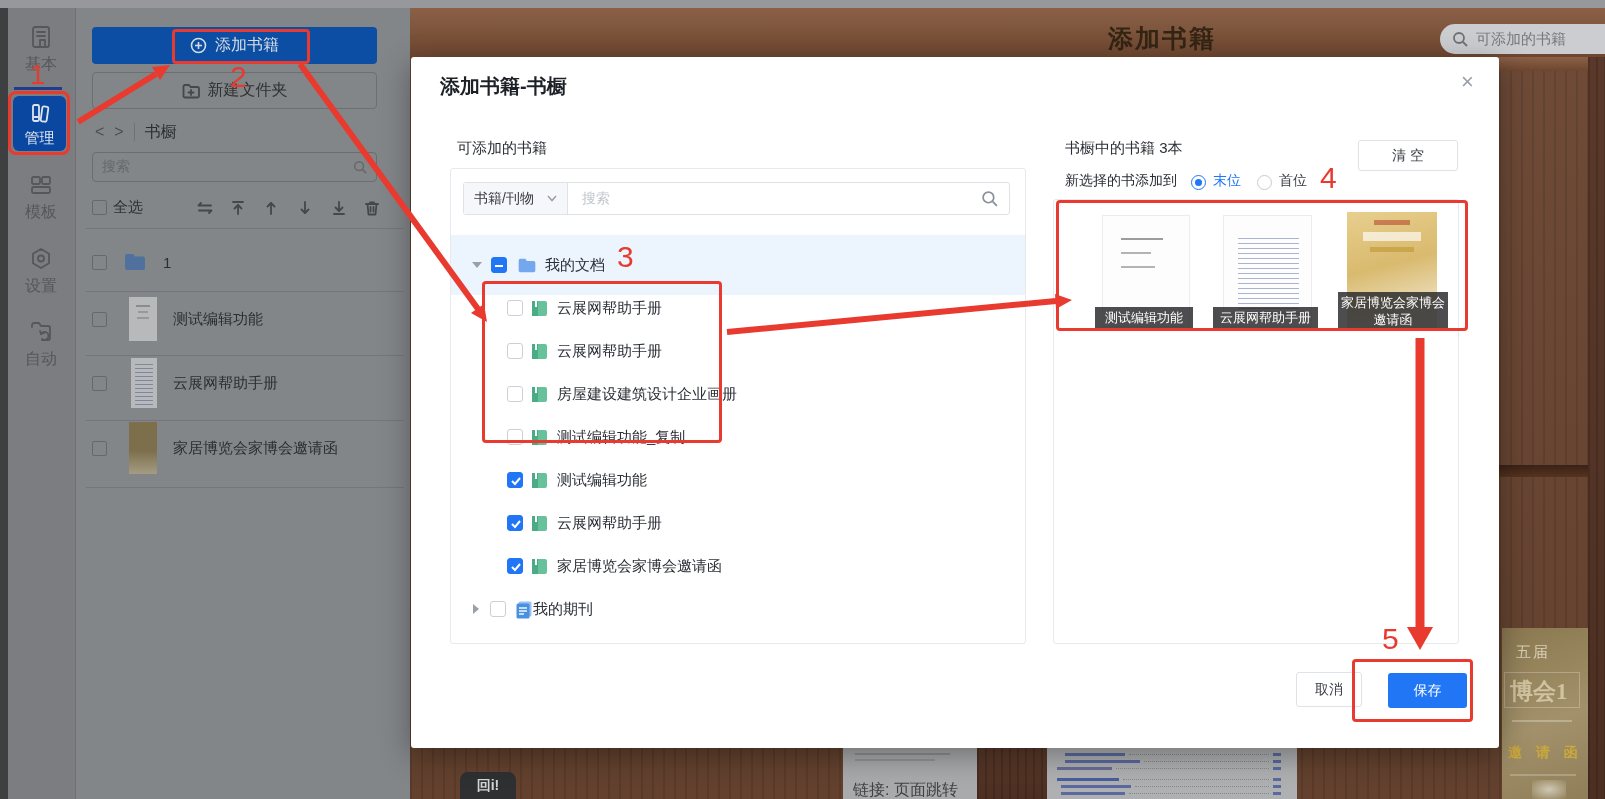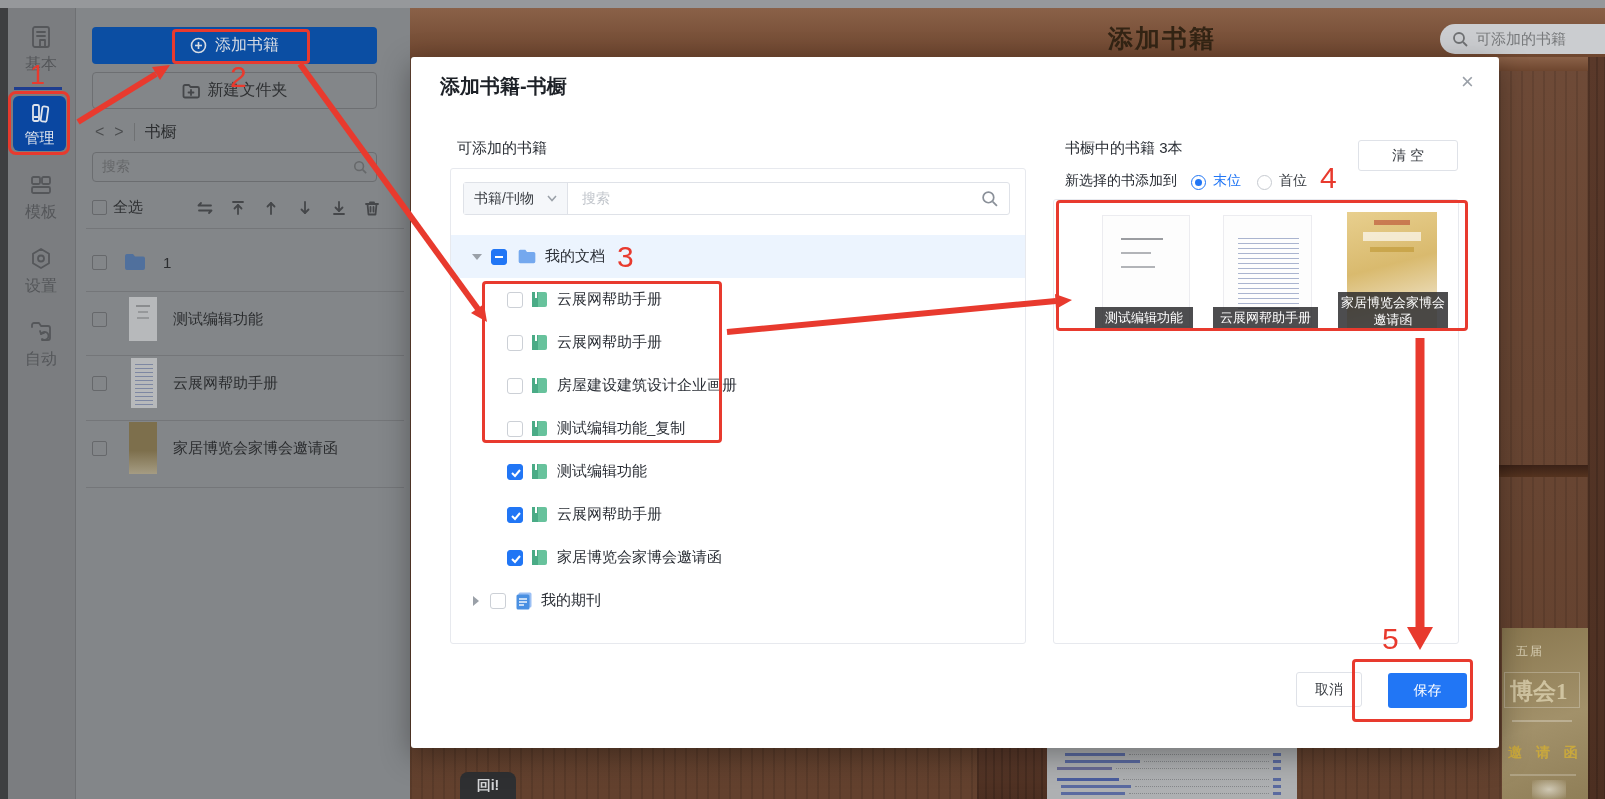--- a/index.html
+++ b/index.html
@@ -19,21 +19,21 @@
   .ic{stroke:#55575a;fill:none;stroke-width:1.8;stroke-linecap:round;stroke-linejoin:round;}
   .ic-w{stroke:#dfe4ec;fill:none;stroke-width:1.8;stroke-linecap:round;stroke-linejoin:round;}
   .tool-ic{stroke:#45474a;fill:none;stroke-width:1.8;stroke-linecap:round;stroke-linejoin:round;}
   .pbtn{box-sizing:border-box;border-radius:4px;display:flex;align-items:center;justify-content:center;gap:8px;}
   .cbx{box-sizing:border-box;width:15px;height:15px;border:1.5px solid #66686b;border-radius:2px;background:#838689;}
   .pdivider{height:1px;background:#747679;}
   .prow-label{font-size:15px;color:#2c2e30;}
   
   #modal{background:#fff;border-radius:3px;box-shadow:0 8px 30px rgba(0,0,0,.35);}
   .m-border{box-sizing:border-box;border:1px solid #e7e9ee;border-radius:3px;}
-  .trow{position:absolute;left:451px;width:574px;height:43px;display:flex;align-items:center;}
+  .trow{position:absolute;left:451px;width:574px;height:60px;display:flex;align-items:center;}
   .trow .tlabel{font-size:15px;color:#2b2f36;}
   .caret{width:0;height:0;display:inline-block;}
   .caret.down{border-left:5px solid transparent;border-right:5px solid transparent;border-top:6px solid #9aa0a8;}
   .caret.right{border-top:5px solid transparent;border-bottom:5px solid transparent;border-left:6px solid #9aa0a8;}
   .mcb{box-sizing:border-box;width:16px;height:16px;border-radius:3px;position:relative;flex:none;}
   .mcb.unchecked{border:1px solid #ccd0d6;background:#fff;}
   .mcb.checked,.mcb.indeterminate{background:#2176f5;border:1px solid #2176f5;}
   .mcb svg{position:absolute;left:2px;top:2px;display:none;}
   .mcb.checked svg.chk{display:block;}
   .mcb .minus{display:none;position:absolute;left:3px;top:6.5px;width:8px;height:2px;background:#fff;}
@@ -64,20 +64,25 @@
   <div class="abs" style="left:1108px;top:22px;font-size:25px;font-weight:bold;color:#33241 4;color:#332414;letter-spacing:2px;">添加书籍</div>
   <div class="abs" style="left:1440px;top:24px;width:200px;height:30px;background:#cbcdd0;border-radius:15px;display:flex;align-items:center;gap:8px;padding-left:12px;box-sizing:border-box;">
     <svg width="16" height="16" viewBox="0 0 16 16">
         <circle cx="7" cy="7" r="5" stroke="#6f7173" stroke-width="1.8" fill="none"></circle>
         <line x1="11" y1="11" x2="15" y2="15" stroke="#6f7173" stroke-width="1.8"></line>
       </svg>
     <span style="font-size:15px;color:#77797b;">可添加的书籍</span>
   </div>
 
   <div class="abs" style="left:460px;top:772px;width:56px;height:27px;background:#2f3032;border-radius:8px 8px 0 0;display:flex;align-items:center;justify-content:center;color:#d5d6d8;font-size:14px;font-weight:bold;">回i!</div>
+  <div class="abs" style="left:843px;top:748px;width:134px;height:51px;background:#a8aaac;">
+    <div class="line" style="left:12px;top:5px;width:95px;height:2px;background:#8e9092;"></div>
+    <div class="line" style="left:12px;top:11px;width:80px;height:2px;background:#939597;"></div>
+    <div class="abs" style="left:10px;top:32px;font-size:16px;color:#3f4143;white-space:nowrap;">链接: 页面跳转</div>
+  </div>
   <div class="abs wood-dark" style="left:977px;top:748px;width:70px;height:51px;"></div>
   <div class="abs" style="left:1047px;top:748px;width:250px;height:51px;background:#aeb0b2;">
     <div class="line" style="left:18px;top:5px;width:60px;height:3px;background:#5a6aa0;"></div>
       <div class="line" style="left:82px;top:6px;width:140px;border-bottom:1px dotted #85878a;"></div>
       <div class="line" style="left:226px;top:5px;width:8px;height:3px;background:#5a6aa0;"></div>
     <div class="line" style="left:18px;top:12px;width:75px;height:3px;background:#5a6aa0;"></div>
       <div class="line" style="left:97px;top:13px;width:125px;border-bottom:1px dotted #85878a;"></div>
       <div class="line" style="left:226px;top:12px;width:8px;height:3px;background:#5a6aa0;"></div>
     <div class="line" style="left:10px;top:19px;width:55px;height:3px;background:#6a6c96;"></div>
       <div class="line" style="left:69px;top:20px;width:153px;border-bottom:1px dotted #85878a;"></div>
@@ -87,21 +92,21 @@
       <div class="line" style="left:226px;top:30px;width:8px;height:3px;background:#5a6aa0;"></div>
     <div class="line" style="left:14px;top:37px;width:70px;height:3px;background:#5a6aa0;"></div>
       <div class="line" style="left:88px;top:38px;width:134px;border-bottom:1px dotted #85878a;"></div>
       <div class="line" style="left:226px;top:37px;width:8px;height:3px;background:#5a6aa0;"></div>
     <div class="line" style="left:14px;top:44px;width:64px;height:3px;background:#5a6aa0;"></div>
       <div class="line" style="left:82px;top:45px;width:140px;border-bottom:1px dotted #85878a;"></div>
       <div class="line" style="left:226px;top:44px;width:8px;height:3px;background:#5a6aa0;"></div>
   </div>
 
   <div class="abs" style="left:1502px;top:628px;width:86px;height:171px;background:linear-gradient(160deg,#8a7850,#a2916a 55%,#8f7e57);">
-    <div class="abs" style="left:14px;top:15px;font-size:12px;color:#d8cfb4;letter-spacing:2px;">五届</div>
+    <div class="abs" style="left:14px;top:15px;font-size:15px;color:#d8cfb4;letter-spacing:2px;">五届</div>
     <div class="abs" style="left:2px;top:44px;width:74px;height:34px;border:1px solid rgba(255,255,255,.25);"></div>
     <div class="abs" style="left:8px;top:48px;font-size:23px;color:#cfc3a0;font-family:'Liberation Serif','DejaVu Serif',serif;font-weight:bold;">博会1</div>
     <div class="line" style="left:10px;top:92px;width:60px;height:2px;background:rgba(255,255,255,.28);"></div>
     <div class="abs" style="left:6px;top:116px;font-size:14px;color:#c9a83d;letter-spacing:5px;font-weight:bold;">邀 请 函</div>
     <div class="line" style="left:8px;top:146px;width:66px;height:2px;background:rgba(255,255,255,.22);"></div>
     <div class="abs" style="left:30px;top:152px;width:34px;height:19px;background:radial-gradient(ellipse at center,#cfc8b4,rgba(207,200,180,0));"></div>
   </div>
 
   <div class="abs" style="left:0;top:0;width:8px;height:799px;background:#3e3f41;"></div>
   <div class="abs" style="left:0;top:0;width:1605px;height:8px;background:#96989b;"></div>
@@ -367,21 +372,21 @@
   <div class="trow" style="top:579px;">
     <span class="caret right" style="margin-left:22px;"></span>
     <span class="mcb unchecked" style="margin-left:11px;"></span>
     <svg width="18" height="19" viewBox="0 0 18 19" style="margin-left:9px;">
         <rect x="3.5" y="1.5" width="13" height="15" rx="1.5" fill="#9cc0f4"></rect>
         <rect x="1.5" y="3.5" width="13" height="15" rx="1.5" fill="#4a90e2"></rect>
         <line x1="4" y1="8" x2="12" y2="8" stroke="#fff" stroke-width="1.4"></line>
         <line x1="4" y1="11" x2="12" y2="11" stroke="#fff" stroke-width="1.4"></line>
         <line x1="4" y1="14" x2="9" y2="14" stroke="#fff" stroke-width="1.4"></line>
       </svg>
-    <span class="tlabel" style="margin-left:8px;">我的期刊</span>
+    <span class="tlabel" style="margin-left:0;">我的期刊</span>
   </div>
 
   <div class="abs" style="left:1065px;top:139px;font-size:15px;color:#2a2e35;">书橱中的书籍 3本</div>
   <div class="abs" style="left:1358px;top:140px;width:100px;height:31px;border:1px solid #dfe2e8;border-radius:3px;box-sizing:border-box;display:flex;align-items:center;justify-content:center;font-size:14px;color:#383c42;">清 空</div>
 
   <div class="abs" style="left:1065px;top:168px;height:22px;display:flex;align-items:flex-end;">
     <span style="font-size:14px;color:#2a2e35;">新选择的书添加到</span>
     <span class="radio on" style="margin-left:14px;"></span>
     <span style="font-size:14px;color:#2176f5;margin-left:7px;">末位</span>
     <span class="radio off" style="margin-left:16px;"></span>

